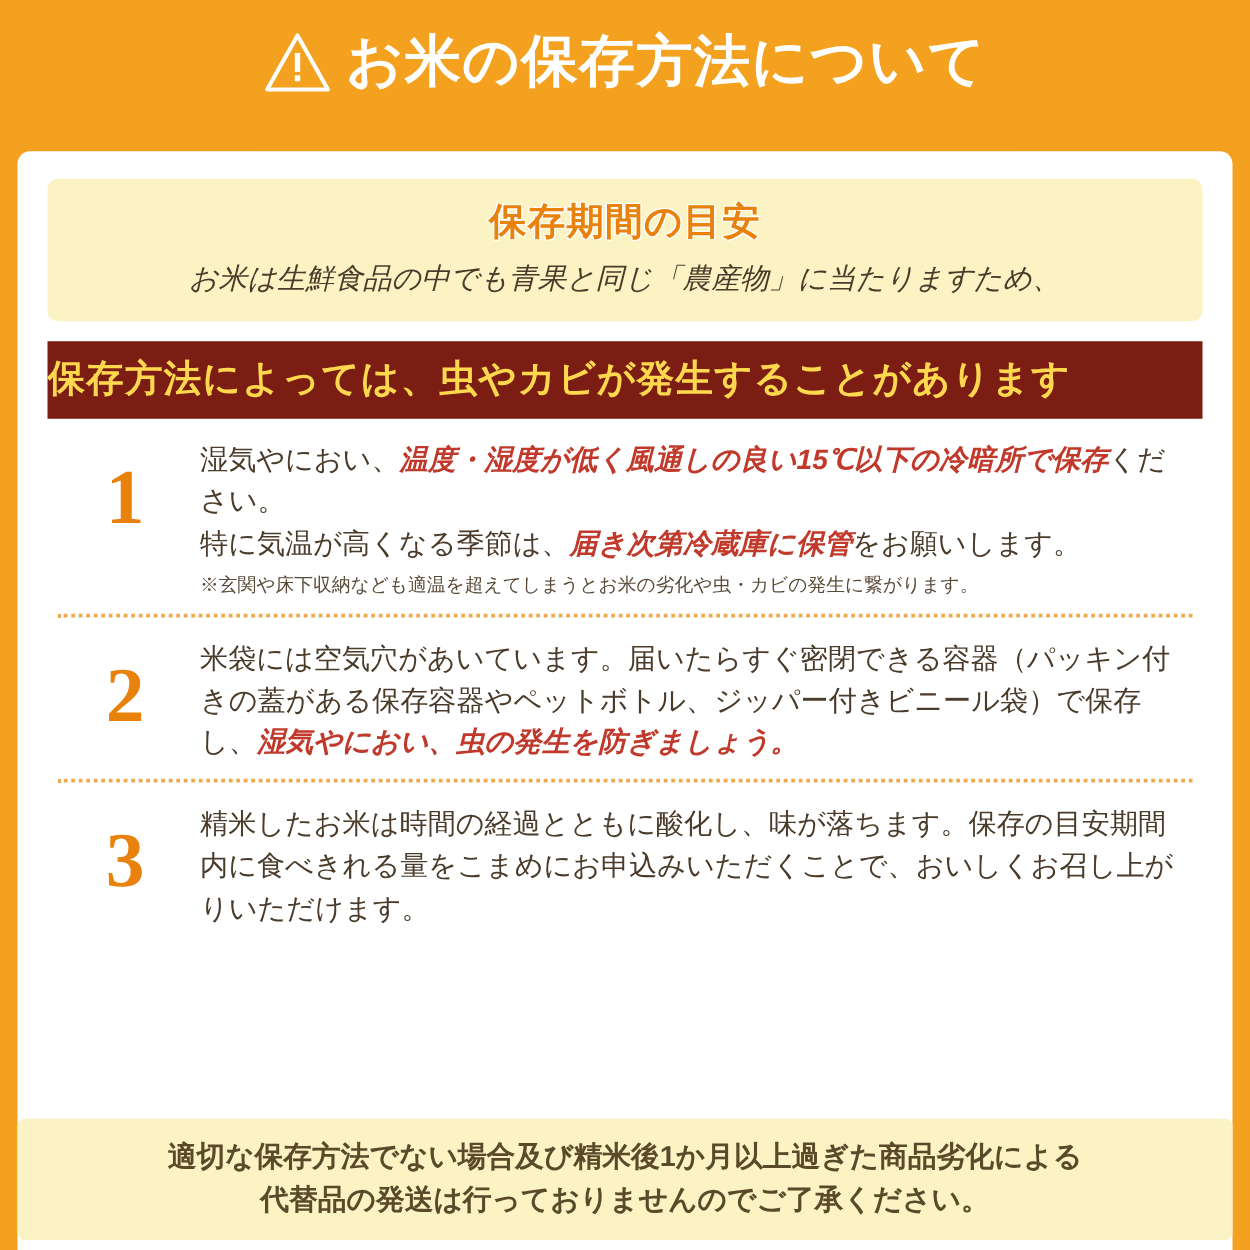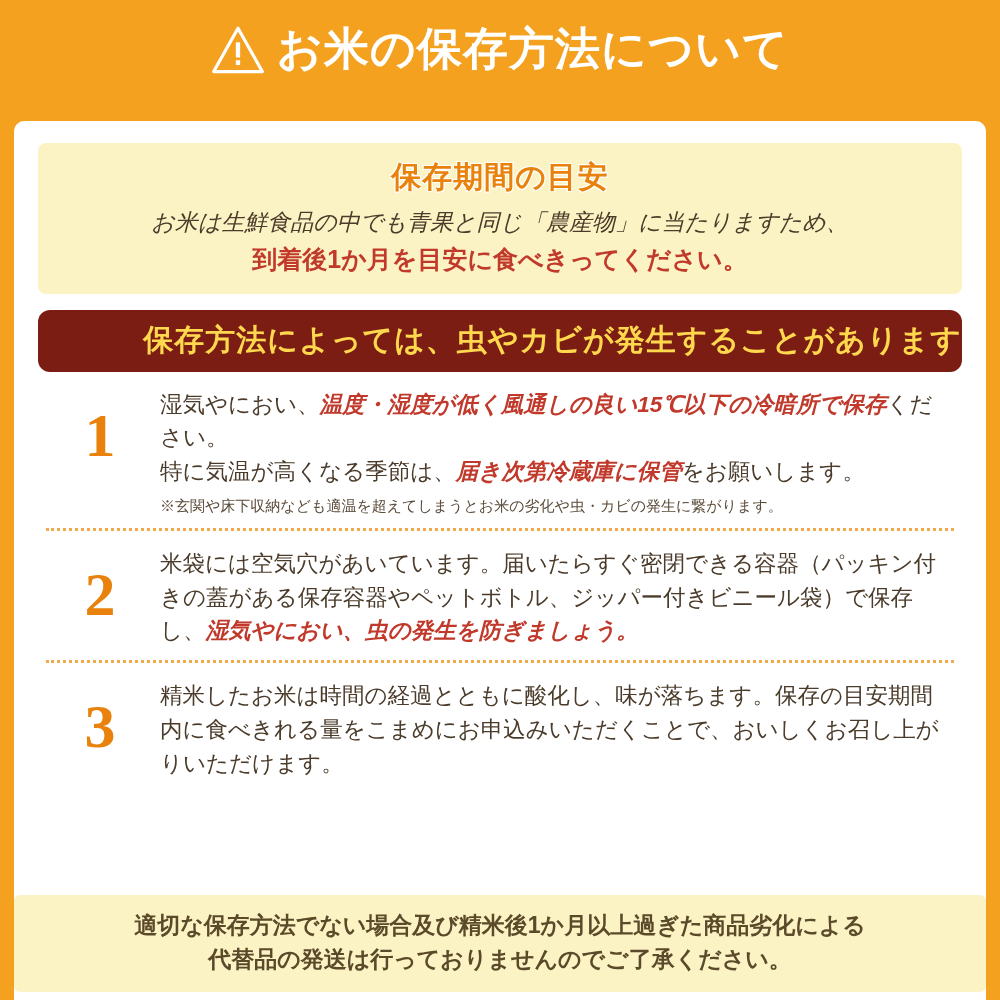--- a/index.html
+++ b/index.html
@@ -81,25 +81,25 @@
     color: #c0392b;
     font-weight: bold;
     font-size: 25px;
     display: block;
     margin-top: 4px;
   }
   
   .red-banner {
     margin-top: 16px;
     background: #7c1d14;
-    border-radius: 12px;
+    border-radius: 0;
     height: 62px;
     display: flex;
     align-items: center;
-    justify-content: flex-end;
+    justify-content: flex-start;
   }
   .red-banner-text {
     color: #ffd84d;
     font-size: 30px;
     font-weight: bold;
     letter-spacing: 1px;
   }
   
   .rows {
     padding: 0 2px;
@@ -174,21 +174,20 @@
       <rect x="46" y="67" width="8" height="9" fill="#ffffff"></rect>
     </svg>
     <div class="header-title">お米の保存方法について</div>
   </div>
 
   <div class="card">
 
     <div class="yellow-box">
       <div class="yellow-title">保存期間の目安</div>
       <div class="yellow-line">お米は生鮮食品の中でも青果と同じ「農産物」に当たりますため、</div>
-      <div class="yellow-strong">到着後1か月を目安に食べきってください。</div>
     </div>
 
     <div class="red-banner">
       <div class="red-banner-text">保存方法によっては、虫やカビが発生することがあります</div>
     </div>
 
     <div class="rows">
 
       <div class="row">
         <div class="row-num">1</div>

